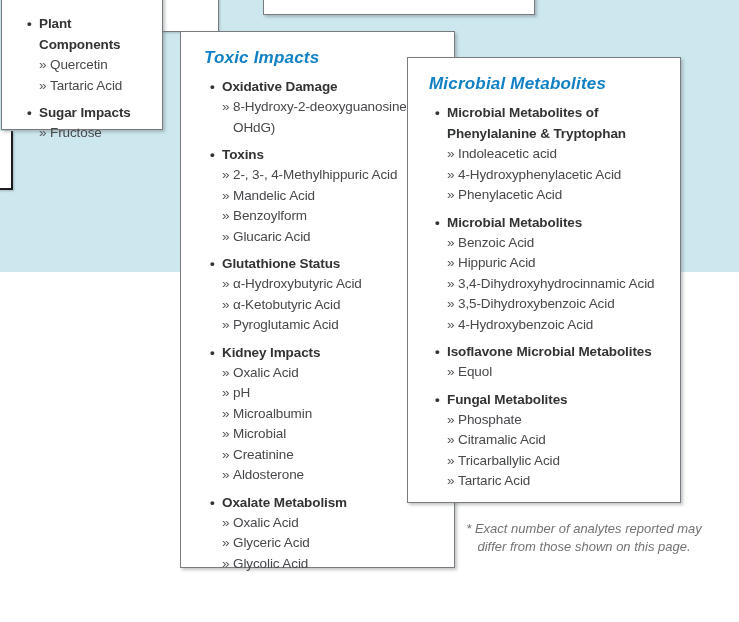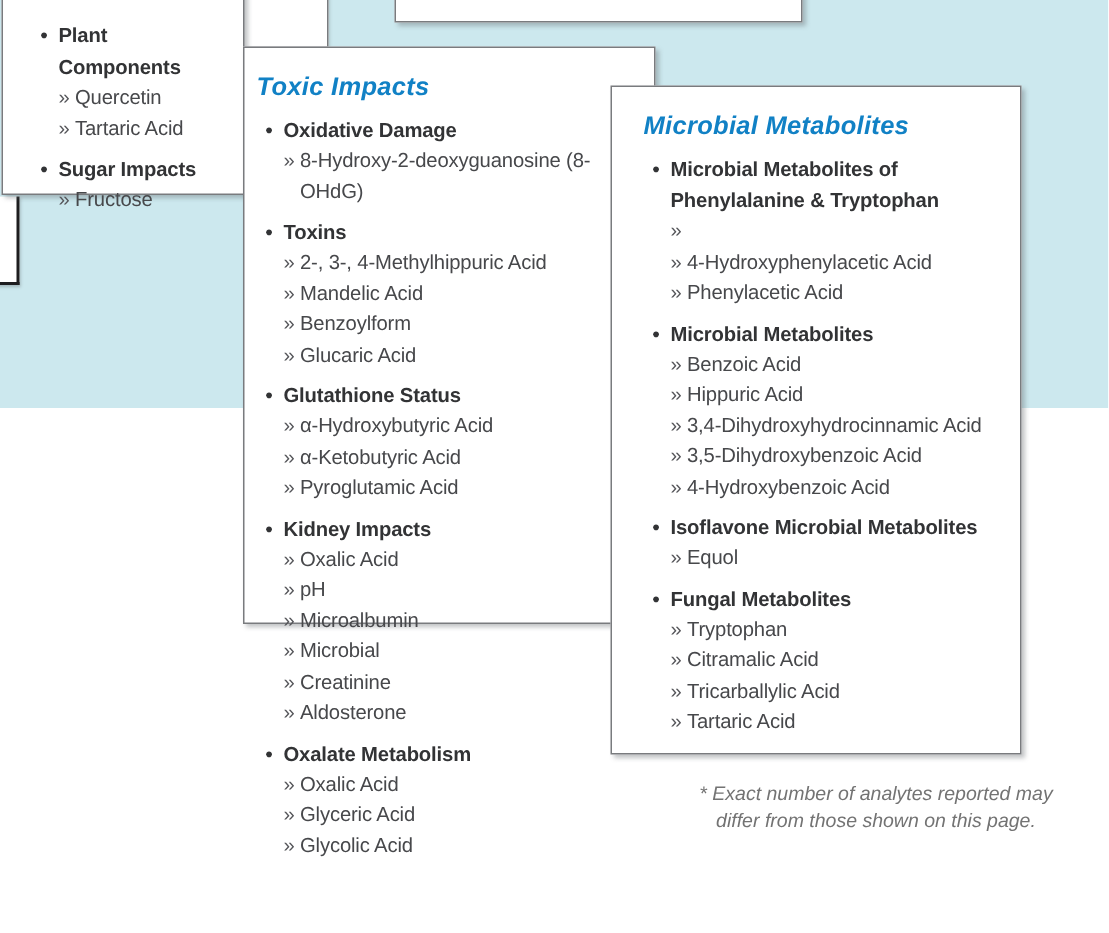--- a/index.html
+++ b/index.html
@@ -15,21 +15,21 @@
   .card {
     position:absolute; background:#ffffff;
     border:1px solid #797b7e;
     box-shadow:2px 2px 3px rgba(100,105,110,0.40);
   }
   #card-back-top   { left:162px; top:-24px; width:57px;  height:56px;  z-index:1; box-shadow:1px 1px 2px rgba(100,105,110,0.35); }
   #card-top-strip  { left:263px; top:-24px; width:272px; height:39px;  z-index:2; }
   #card-corner     { left:-12px; top:131px; width:25px;  height:59px;  z-index:1;
                      border:2px solid #1d1d1f; border-top:none; box-shadow:1px 1px 2px rgba(80,85,90,0.35); }
   #card-plant      { left:1px;   top:-30px; width:162px; height:160px; z-index:3; padding:36px 6px 0 19px; }
-  #card-toxic      { left:162px; top:31px;  width:275px; height:385px; z-index:4; padding:14px 10px 0 8px; }
+  #card-toxic      { left:180px; top:31px;  width:275px; height:537px; z-index:4; padding:14px 10px 0 23px; }
   #card-microbial  { left:407px; top:57px;  width:274px; height:446px; z-index:5; padding:14px 10px 0 21px; }
 
   .card-title {
     font-size:17px; font-weight:bold; font-style:italic;
     color:#1181c5; line-height:24px; letter-spacing:0.2px;
   }
   .section-group { margin-top:6px; }
   .sec-head {
     display:flex; align-items:flex-start;
     font-size:13.5px; font-weight:bold; color:#323335;
@@ -196,20 +196,21 @@
   <div class="card" id="card-microbial">
     <div class="card-title">Microbial Metabolites</div>
     <div class="sections">
         <div class="section-group">
           <div class="sec-head">
             <span class="dot">•</span>
             <span class="sec-label">Microbial Metabolites of Phenylalanine &amp; Tryptophan</span>
           </div>
           <div class="item">
             <span class="chev">»</span>
+            <span class="item-label">Indoleacetic acid</span>
           </div>
           <div class="item">
             <span class="chev">»</span>
             <span class="item-label">4-Hydroxyphenylacetic Acid</span>
           </div>
           <div class="item">
             <span class="chev">»</span>
             <span class="item-label">Phenylacetic Acid</span>
           </div>
         </div>
@@ -249,21 +250,21 @@
             <span class="item-label">Equol</span>
           </div>
         </div>
         <div class="section-group">
           <div class="sec-head">
             <span class="dot">•</span>
             <span class="sec-label">Fungal Metabolites</span>
           </div>
           <div class="item">
             <span class="chev">»</span>
-            <span class="item-label">Tryptophan</span>
+            <span class="item-label">Phosphate</span>
           </div>
           <div class="item">
             <span class="chev">»</span>
             <span class="item-label">Citramalic Acid</span>
           </div>
           <div class="item">
             <span class="chev">»</span>
             <span class="item-label">Tricarballylic Acid</span>
           </div>
           <div class="item">

